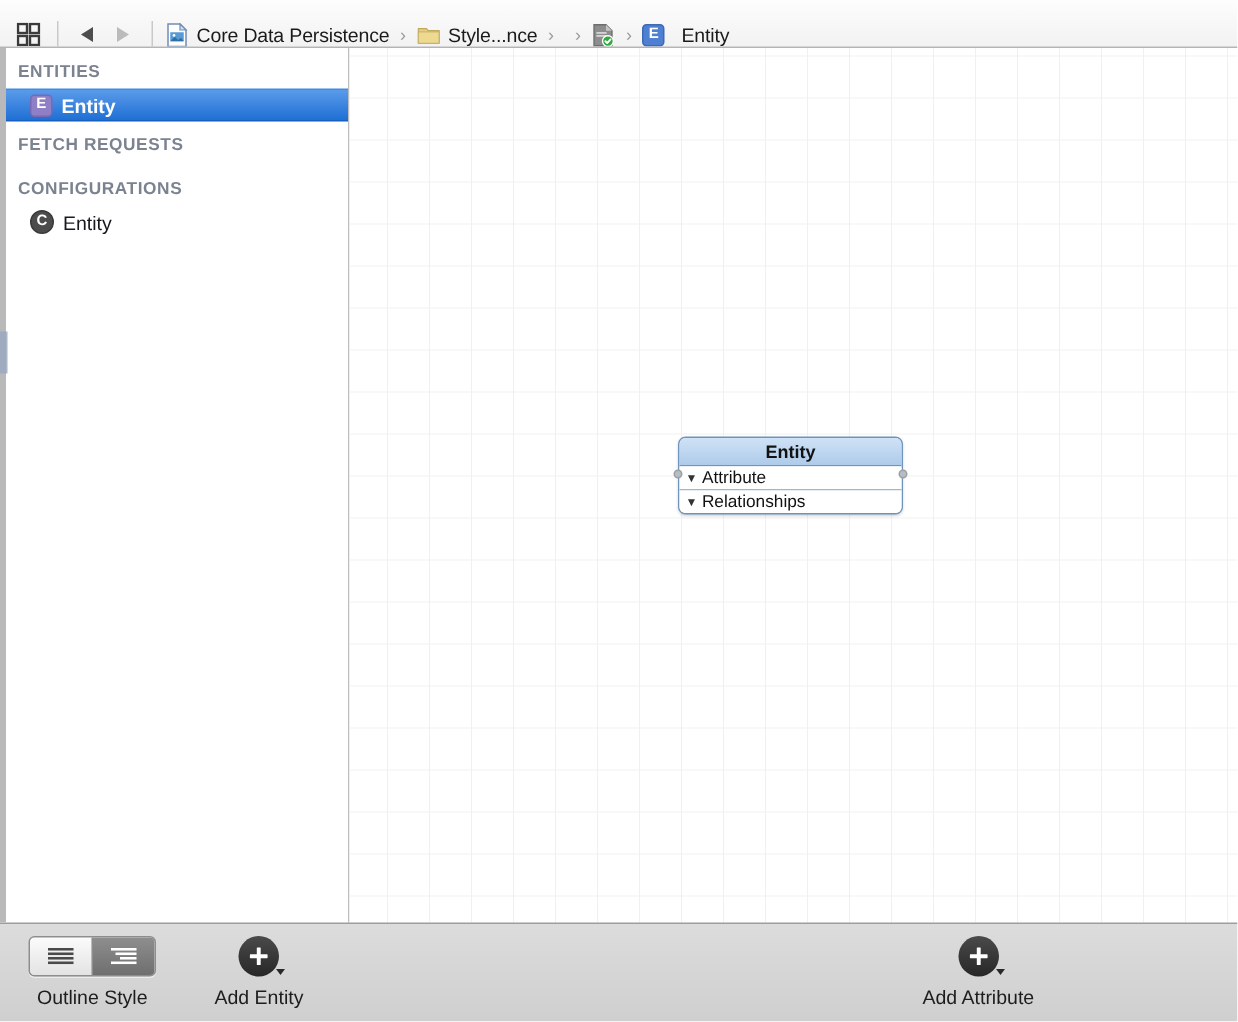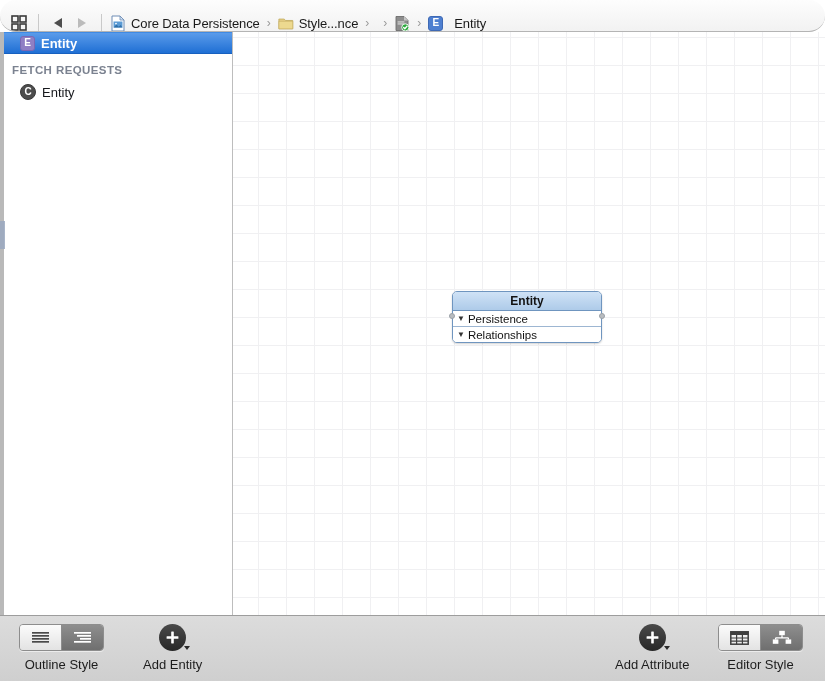--- a/index.html
+++ b/index.html
@@ -30,21 +30,20 @@
     background: linear-gradient(to bottom, #fdfdfd 0%, #f2f2f2 100%);
     border-bottom: 1px solid #b4b4b4;
     display: flex;
     align-items: center;
     padding: 15px 6px 0 7px;
     box-sizing: border-box;
     font-size: 12.5px;
     color: #1b1b1b;
     overflow: hidden;
     white-space: nowrap;
-    border-radius: 16px;
   }
   .jb-sep {
     width: 1px;
     height: 19px;
     background: #c9c9c9;
     margin: 0 8px;
     flex: none;
   }
   .related-icon {
     width: 16px;
@@ -382,44 +381,46 @@
       <span class="crumb-label">Entity</span>
     </div>
   </div>
 
   <div class="body-row">
 
     <div class="sidebar">
       <div class="edge-rail"></div>
       <div class="edge-marker"></div>
 
+      <div class="sb-header">ENTITIES</div>
       <div class="sb-row selected">
         <span class="badge badge-e">E</span>
         <span class="sb-label">Entity</span>
       </div>
 
       <div class="sb-header" style="">FETCH REQUESTS</div>
 
+      <div class="sb-header" style="padding-top:12px;">CONFIGURATIONS</div>
       <div class="sb-row">
         <span class="badge badge-c">C</span>
         <span class="sb-label">Entity</span>
       </div>
     </div>
 
     <div class="canvas">
 
       <div class="entity-box">
         <div class="conn-dot conn-left"></div>
         <div class="conn-dot conn-right"></div>
 
         <div class="entity-header">Entity</div>
 
         <div class="entity-row">
           <span class="disclosure">▼</span>
-          <span>Persistence</span>
+          <span>Attribute</span>
         </div>
 
         <div class="entity-row">
           <span class="disclosure">▼</span>
           <span>Relationships</span>
         </div>
       </div>
 
     </div>
   </div>
@@ -467,38 +468,15 @@
           <svg width="15" height="15" viewBox="0 0 15 15">
             <rect x="6.2" y="1.6" width="2.6" height="11.8" rx="0.4" fill="#ffffff"></rect>
             <rect x="1.6" y="6.2" width="11.8" height="2.6" rx="0.4" fill="#ffffff"></rect>
           </svg>
         </div>
         <div class="caret-mini"></div>
       </div>
       <div class="tool-label">Add Attribute</div>
     </div>
 
-    <div class="tool" style="left:718px;">
-      <div class="seg">
-        <div class="seg-item">
-          <svg width="19" height="14" viewBox="0 0 19 14">
-            <rect x="0.8" y="0.8" width="17.4" height="12.4" fill="none" stroke="#3f3f3f" stroke-width="1.5"></rect>
-            <rect x="0.8" y="0.8" width="17.4" height="3.2" fill="#3f3f3f"></rect>
-            <line x1="6.6" y1="4" x2="6.6" y2="13.2" stroke="#3f3f3f" stroke-width="1.2"></line>
-            <line x1="12.4" y1="4" x2="12.4" y2="13.2" stroke="#3f3f3f" stroke-width="1.2"></line>
-            <line x1="0.8" y1="7" x2="18.2" y2="7" stroke="#3f3f3f" stroke-width="1.2"></line>
-            <line x1="0.8" y1="10.1" x2="18.2" y2="10.1" stroke="#3f3f3f" stroke-width="1.2"></line>
-          </svg>
-        </div>
-        <div class="seg-item active">
-          <svg width="20" height="15" viewBox="0 0 20 15">
-            <rect x="7.2" y="0.8" width="5.6" height="4.4" fill="#ffffff"></rect>
-            <path d="M10,5.2 v2.6 M3.6,7.8 h12.8 M3.6,7.8 v1.6 M16.4,7.8 v1.6" stroke="#ffffff" stroke-width="1.3" fill="none"></path>
-            <rect x="0.8" y="9.4" width="5.6" height="4.4" fill="#ffffff"></rect>
-            <rect x="13.6" y="9.4" width="5.6" height="4.4" fill="#ffffff"></rect>
-          </svg>
-        </div>
-      </div>
-      <div class="tool-label">Editor Style</div>
-    </div>
 
   </div>
 </div>
 
 </body></html>

